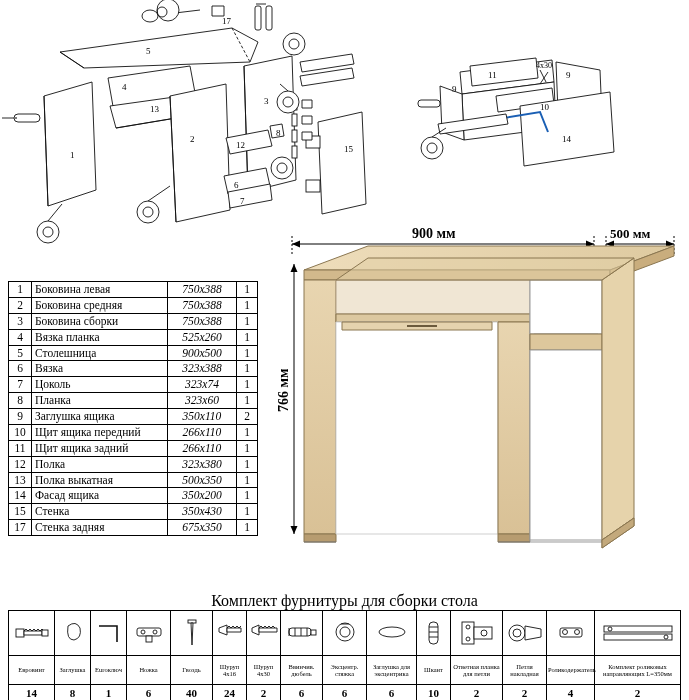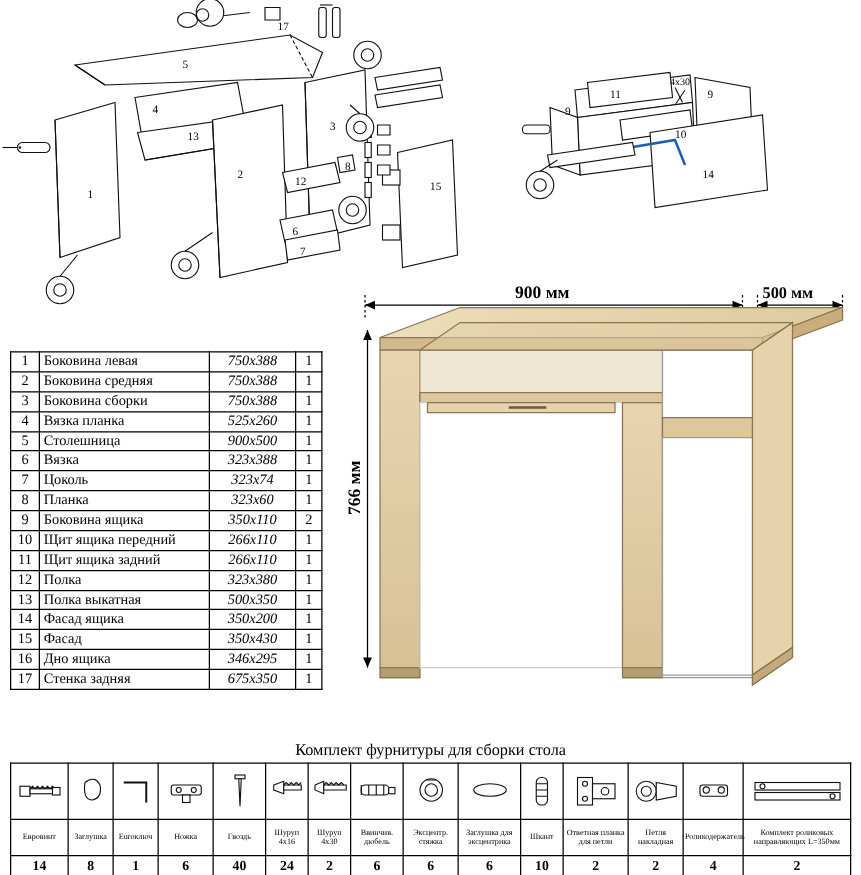--- a/index.html
+++ b/index.html
@@ -33,21 +33,21 @@
   .parts td.name{text-align:left;margin-left:47px;}
   .parts td.size{width:62px;text-align:center;font-style:italic;}
   .parts td.qty{width:14px;text-align:center;}
 
   
   .desk{position:absolute;left:262px;top:222px;width:427px;height:350px;text-align:right;}
 
   
   .kit-title{
     position:absolute;left:0;top:592px;width:689px;
-    text-align:center;font-size:13px;
+    text-align:center;font-size:16px;
   }
   .kit{
     position:absolute;left:8px;top:610px;width:673px;
     border-collapse:collapse;
     font-size:6.5px;
     table-layout:fixed;
   }
   .kit td{
     border:1px solid #000;
     text-align:center;
@@ -242,21 +242,21 @@
           <td class="qty">1</td>
         </tr>
       <tr>
           <td class="num">8</td>
           <td class="name">Планка</td>
           <td class="size">323x60</td>
           <td class="qty">1</td>
         </tr>
       <tr>
           <td class="num">9</td>
-          <td class="name">Боковина ящика</td>
+          <td class="name">Заглушка ящика</td>
           <td class="size">350x110</td>
           <td class="qty">2</td>
         </tr>
       <tr>
           <td class="num">10</td>
           <td class="name">Щит ящика передний</td>
           <td class="size">266x110</td>
           <td class="qty">1</td>
         </tr>
       <tr>
@@ -278,28 +278,22 @@
           <td class="qty">1</td>
         </tr>
       <tr>
           <td class="num">14</td>
           <td class="name">Фасад ящика</td>
           <td class="size">350x200</td>
           <td class="qty">1</td>
         </tr>
       <tr>
           <td class="num">15</td>
-          <td class="name">Фасад</td>
+          <td class="name">Стенка</td>
           <td class="size">350x430</td>
-          <td class="qty">1</td>
-        </tr>
-      <tr>
-          <td class="num">16</td>
-          <td class="name">Дно ящика</td>
-          <td class="size">346x295</td>
           <td class="qty">1</td>
         </tr>
       <tr>
           <td class="num">17</td>
           <td class="name">Стенка задняя</td>
           <td class="size">675x350</td>
           <td class="qty">1</td>
         </tr>
     </tbody>
   </table>

